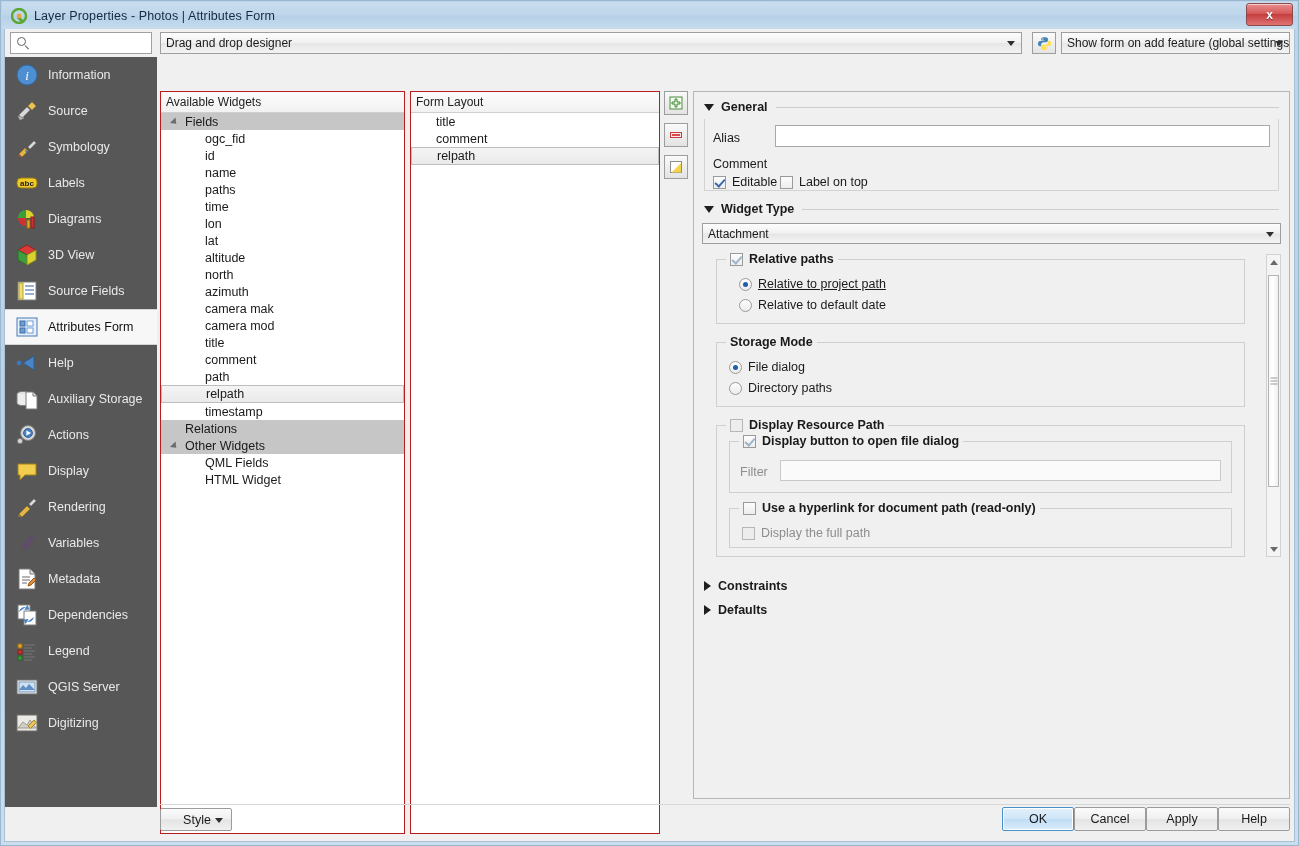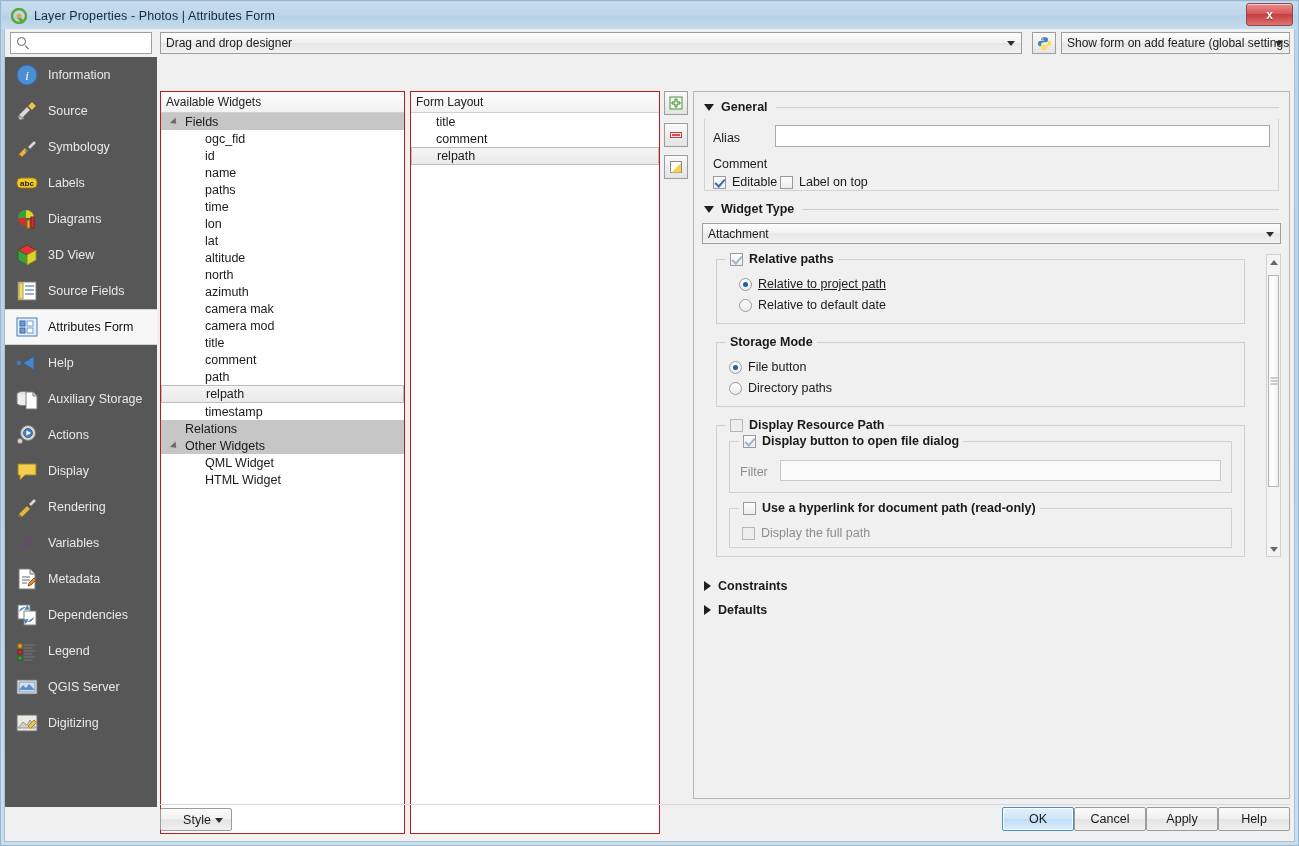--- a/index.html
+++ b/index.html
@@ -723,21 +723,21 @@
               <span>timestamp</span>
             </div>
             <div class="tree-row group">
               <span>Relations</span>
             </div>
             <div class="tree-row group">
               <span class="tree-expander"></span>
               <span>Other Widgets</span>
             </div>
             <div class="tree-row leaf">
-              <span>QML Widget</span>
+              <span>QML Fields</span>
             </div>
             <div class="tree-row leaf">
               <span>HTML Widget</span>
             </div>
           </div>
       </div>
 
       <div class="panel" id="form-layout">
         <div class="panel-header">Form Layout</div>
         <div class="panel-content" id="fl-list">
@@ -823,21 +823,21 @@
             <div class="row-ctl" style="position:absolute;left:22px;top:38px;">
               <span class="rb"></span>
               <span class="lbl">Relative to default date</span>
             </div>
           </div>
 
           <div style="position:absolute;left:14px;top:93px;right:36px;height:65px;" class="groupbox">
             <div class="gb-title">Storage Mode</div>
             <div class="row-ctl" style="position:absolute;left:12px;top:17px;">
               <span class="rb checked"></span>
-              <span class="lbl">File button</span>
+              <span class="lbl">File dialog</span>
             </div>
             <div class="row-ctl" style="position:absolute;left:12px;top:38px;">
               <span class="rb"></span>
               <span class="lbl">Directory paths</span>
             </div>
           </div>
 
           <div style="position:absolute;left:14px;top:176px;right:36px;height:132px;" class="groupbox">
             <div class="gb-title">
               <span class="cb greyed"></span>

